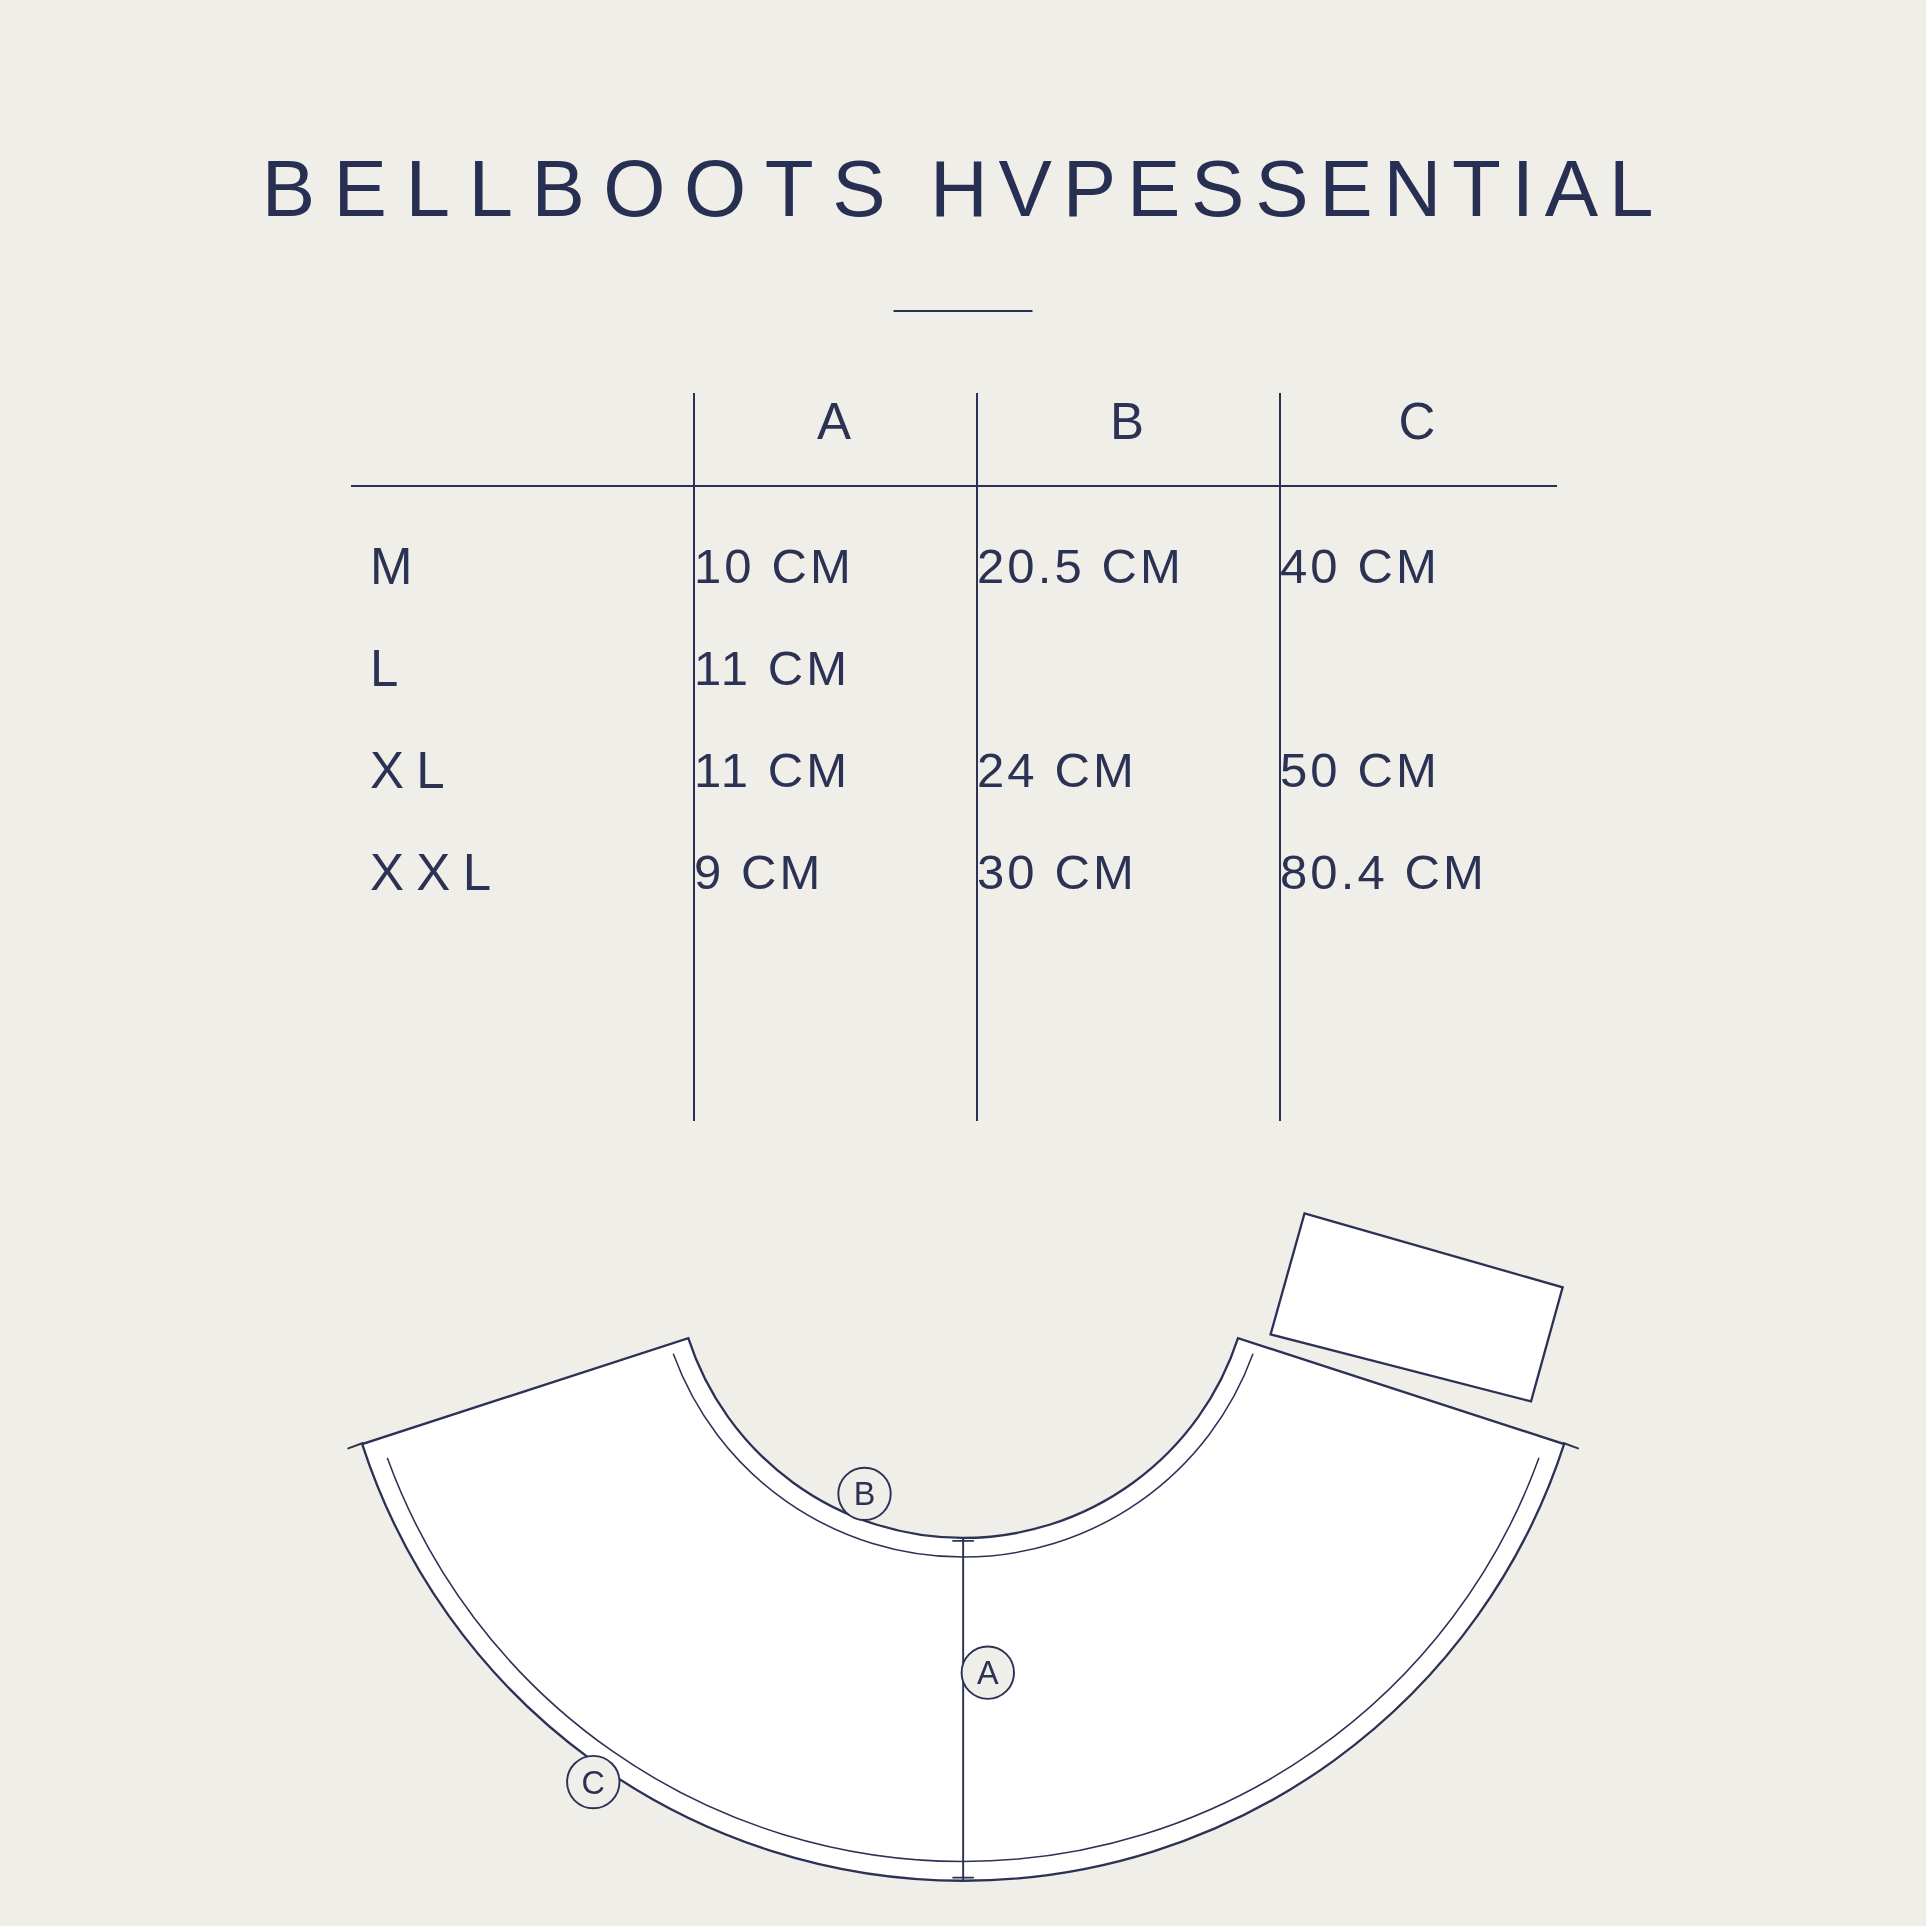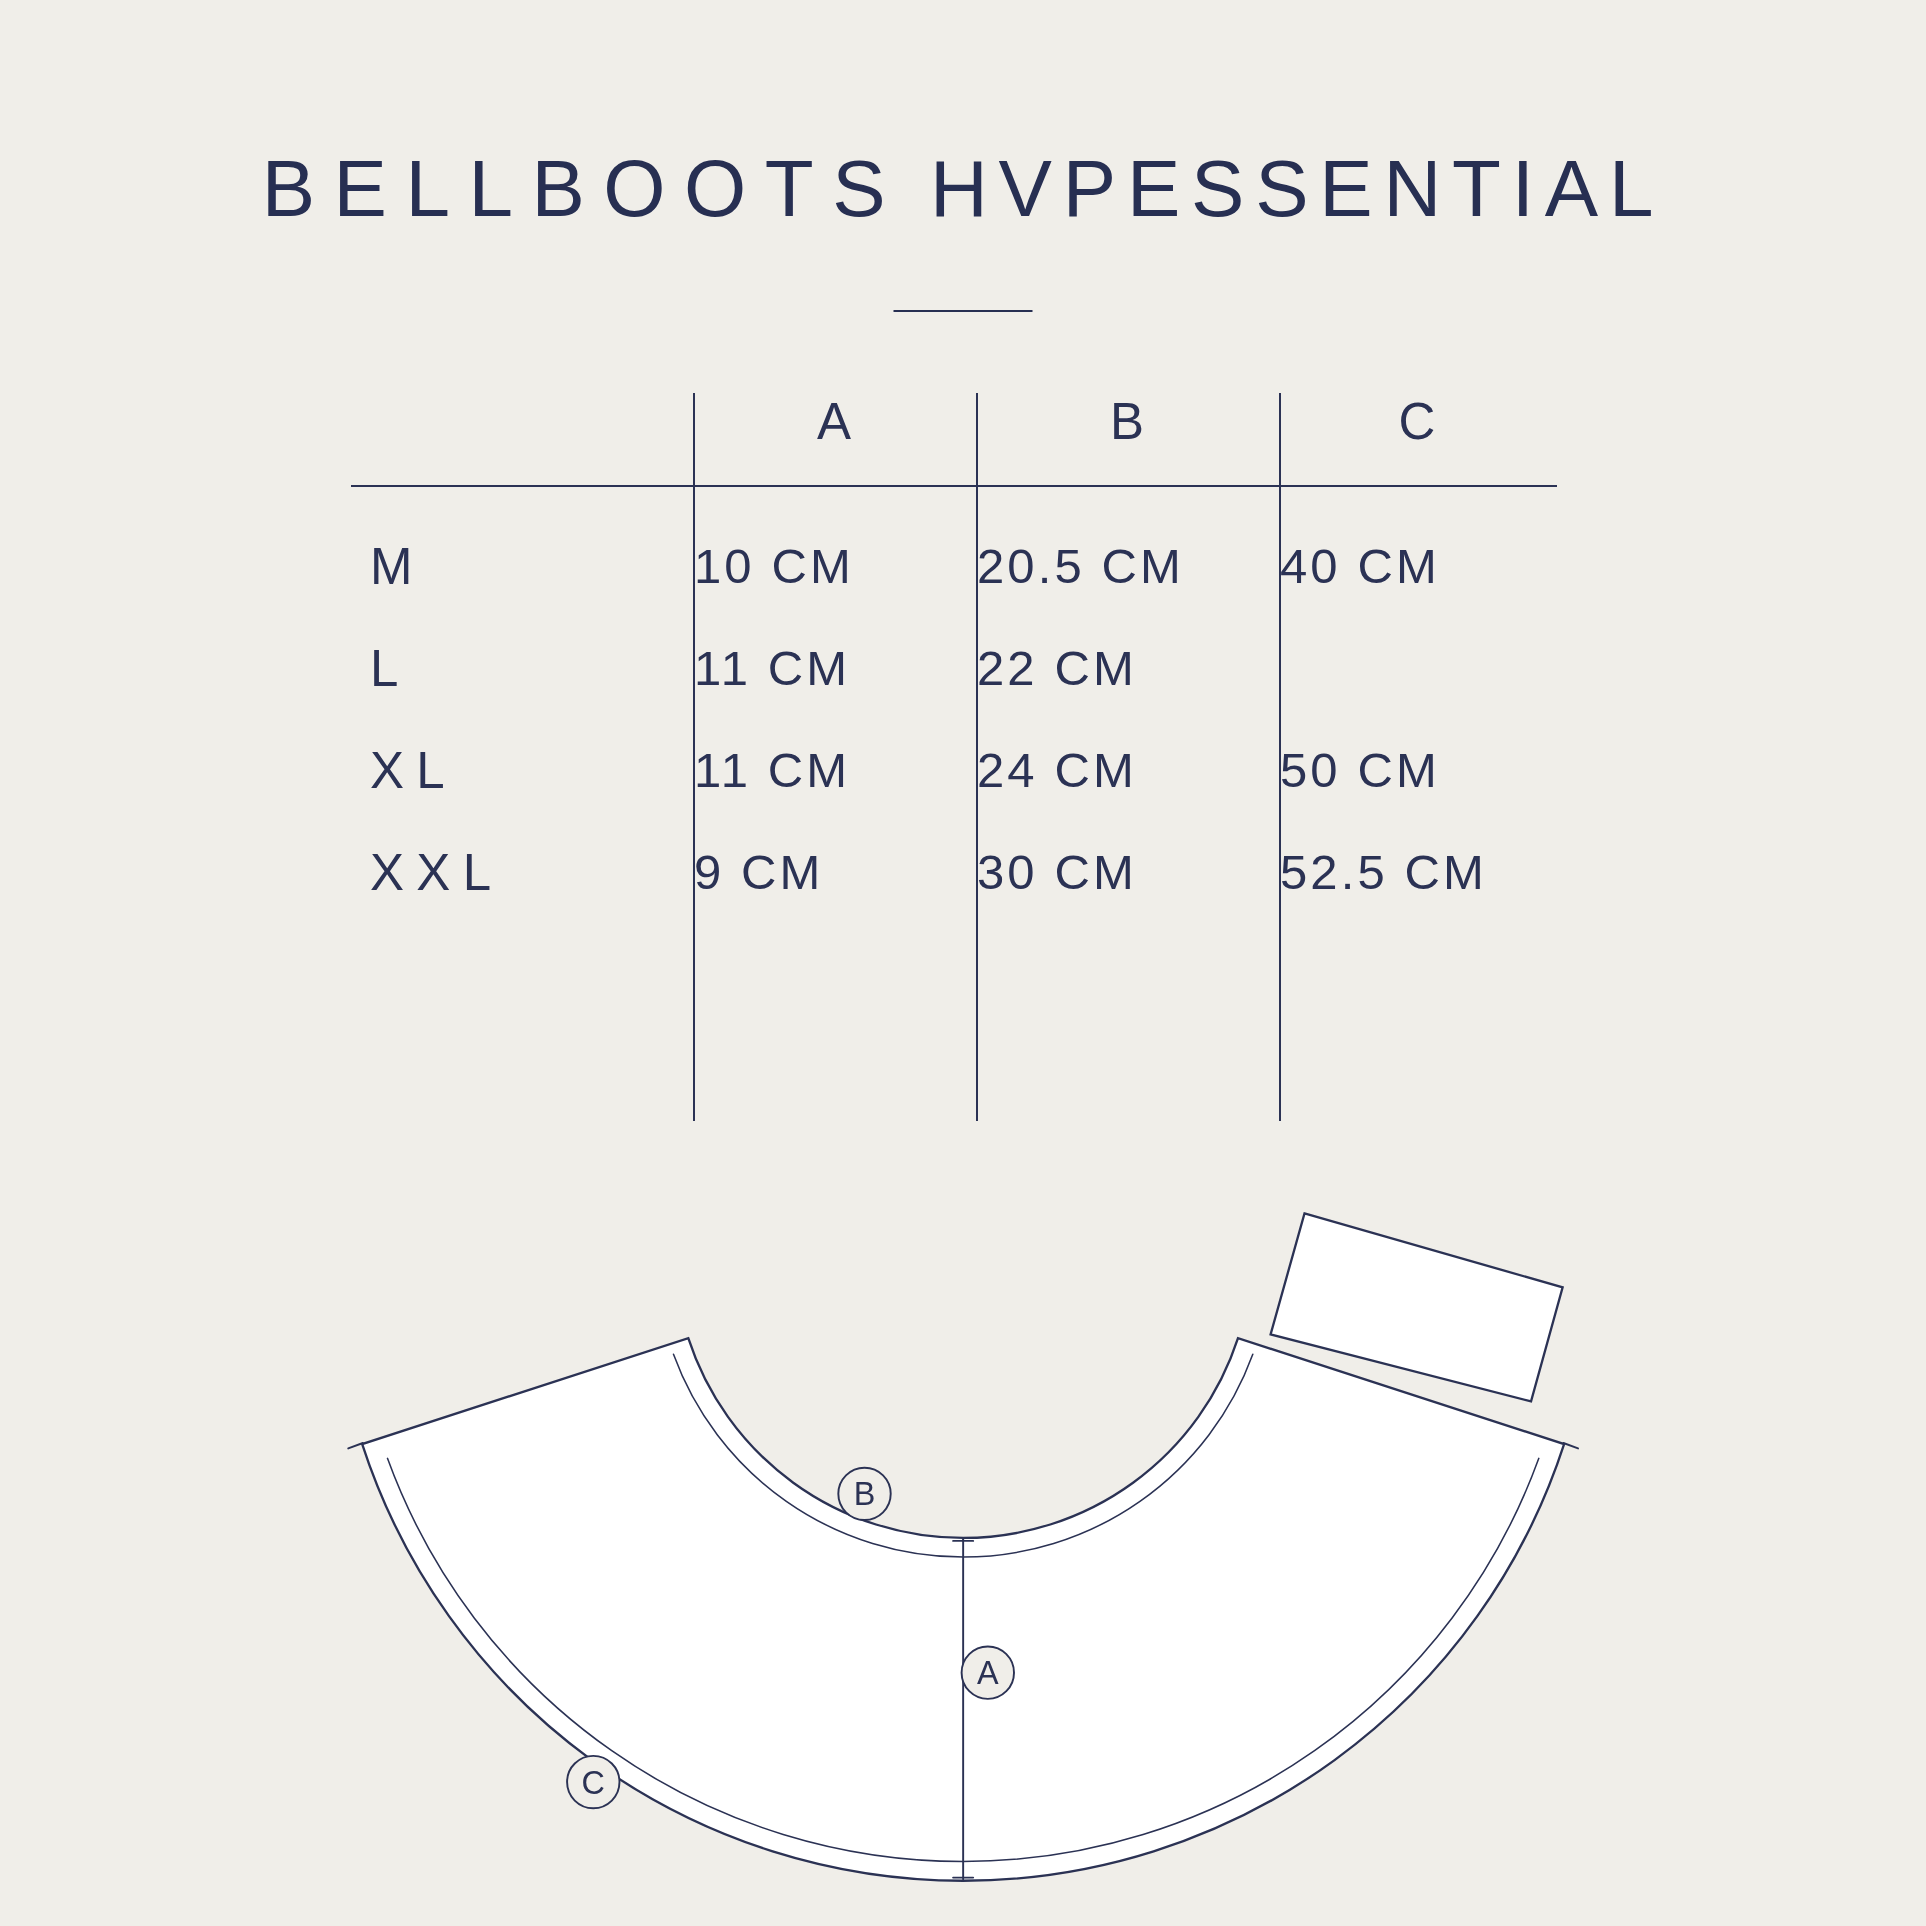--- a/index.html
+++ b/index.html
@@ -147,33 +147,32 @@
 <div class="size-table">
   <div class="size-row">
     <div class="size-cell size-name">M</div>
     <div class="size-cell">10 CM</div>
     <div class="size-cell">20.5 CM</div>
     <div class="size-cell">40 CM</div>
   </div>
   <div class="size-row">
     <div class="size-cell size-name">L</div>
     <div class="size-cell">11 CM</div>
-    <div class="size-cell">22 CM</div>
   </div>
   <div class="size-row">
     <div class="size-cell size-name">XL</div>
     <div class="size-cell">11 CM</div>
     <div class="size-cell">24 CM</div>
     <div class="size-cell">50 CM</div>
   </div>
   <div class="size-row">
     <div class="size-cell size-name">XXL</div>
     <div class="size-cell">9 CM</div>
     <div class="size-cell">30 CM</div>
-    <div class="size-cell">52.5 CM</div>
+    <div class="size-cell">80.4 CM</div>
   </div>
 </div>
 
 <svg class="diagram" viewBox="0 0 1630 930" xmlns="http://www.w3.org/2000/svg">
   <g fill="none" stroke="#2B3254" stroke-linecap="round">
 
     <polygon points="1253,34 1588,130 1547,278 1209,191" fill="#FFFFFF" stroke-width="3"></polygon>
 
     <path d="M 453.3 195.9 A 375 375 0 0 0 1166.7 195.9 L 1589.9 333.4 A 820 820 0 0 1 30.1 333.4 Z" fill="#FFFFFF" stroke-width="3"></path>
 

